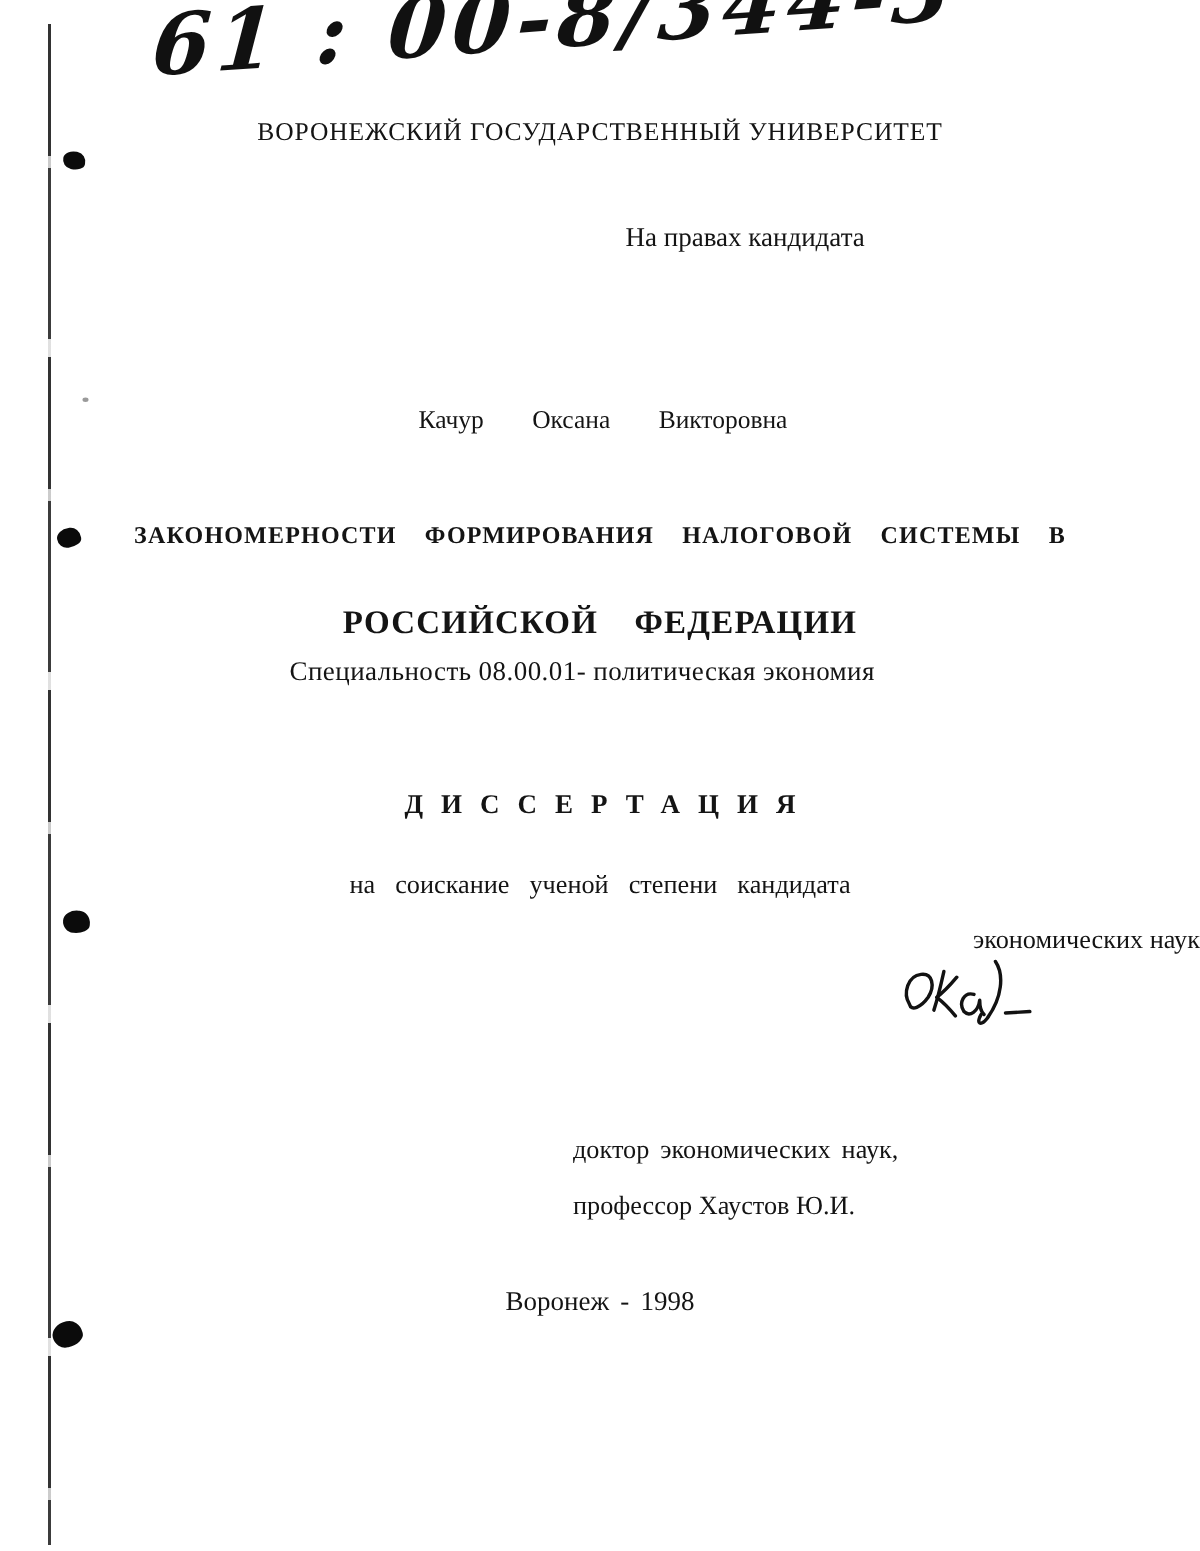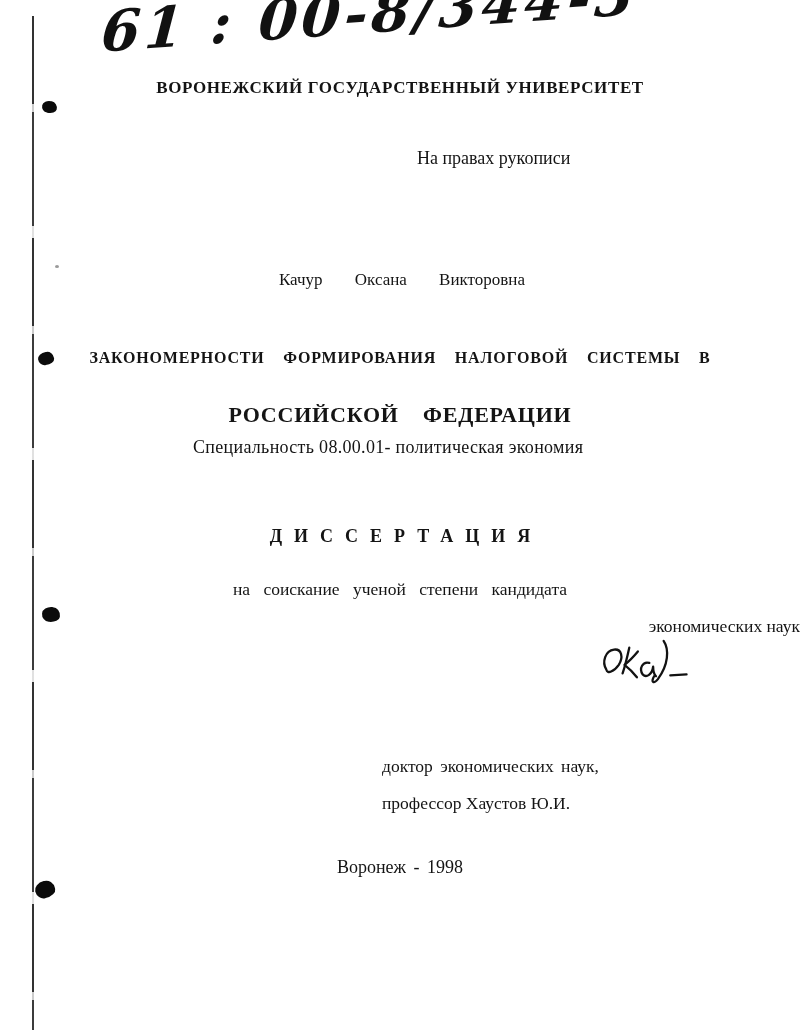--- a/index.html
+++ b/index.html
@@ -70,21 +70,21 @@
     white-space: nowrap;
   }
   .centered {
     left: 0;
     width: 100%;
     text-align: center;
   }
   .university {
     top: 78px;
     font-size: 17px;
-    font-weight: 700;
+    font-weight: 400;
     letter-spacing: 0.6px;
   }
   .rights-note {
     left: 417px;
     top: 148px;
     font-size: 18px;
   }
   .author {
     left: 279px;
     top: 270px;
@@ -168,21 +168,21 @@
   <div class="dot dot-1"></div>
   <div class="dot dot-2"></div>
   <div class="dot dot-3"></div>
   <div class="dot dot-4"></div>
   <div class="speck"></div>
 
   <div class="catalog">61 : 00-8/344-3</div>
 
   <div class="line centered university">ВОРОНЕЖСКИЙ ГОСУДАРСТВЕННЫЙ УНИВЕРСИТЕТ</div>
 
-  <div class="line rights-note">На правах рукописи</div>
+  <div class="line rights-note">На правах кандидата</div>
 
   <div class="line author">Качур Оксана Викторовна</div>
 
   <div class="line centered title-1">ЗАКОНОМЕРНОСТИ ФОРМИРОВАНИЯ НАЛОГОВОЙ СИСТЕМЫ В</div>
   <div class="line centered title-2">РОССИЙСКОЙ ФЕДЕРАЦИИ</div>
 
   <div class="line specialty">Специальность 08.00.01- политическая экономия</div>
 
   <div class="line centered diss-heading">ДИССЕРТАЦИЯ</div>
 

